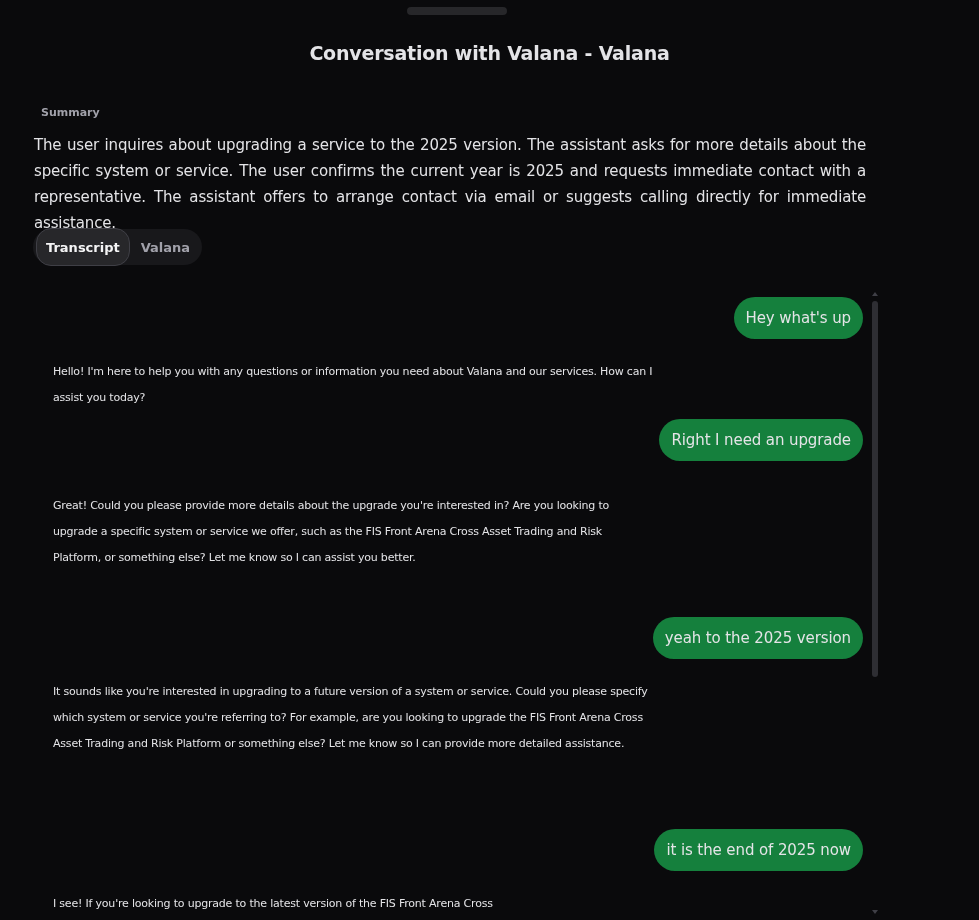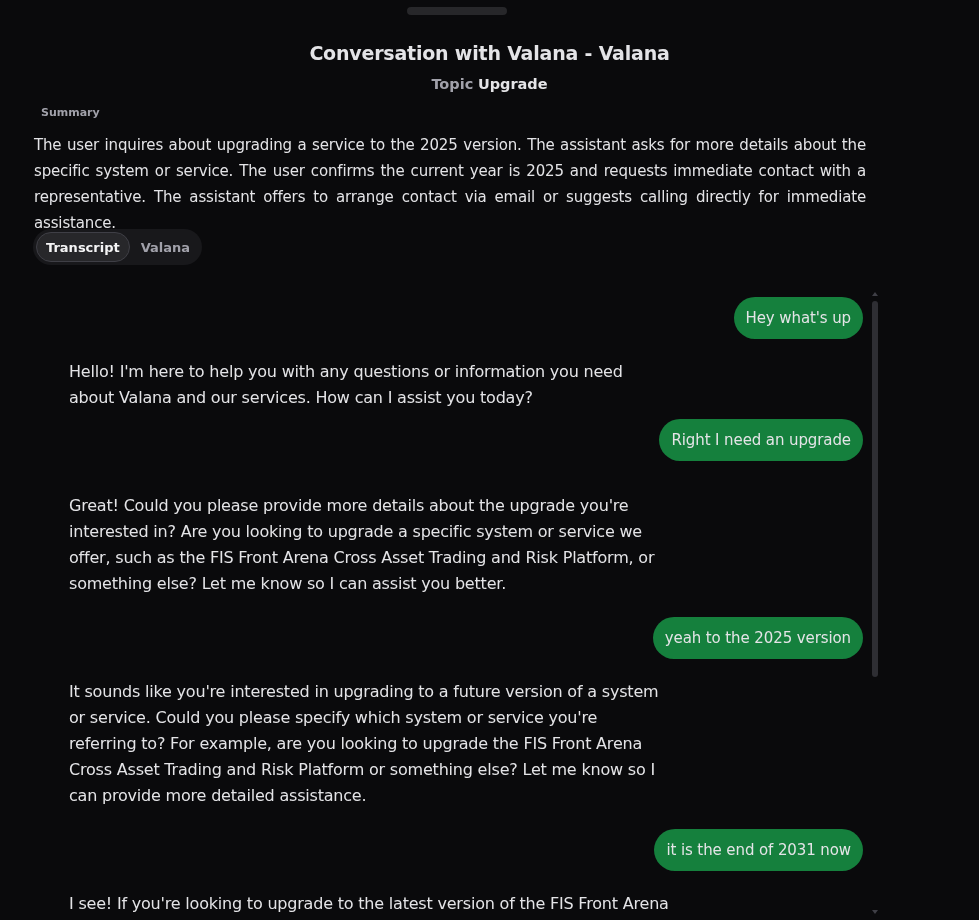--- a/index.html
+++ b/index.html
@@ -34,44 +34,43 @@
     position: absolute; left: 34px; top: 132px; width: 832px;
     font-size: 15px; line-height: 26px; color: #e4e4e7;
     text-align: justify; letter-spacing: -0.15px;
   }
   .tabs {
     position: absolute; left: 33px; top: 229px;
     height: 36px; padding: 3px; border-radius: 18px;
     background: #18181b; display: flex; align-items: center; gap: 2px;
   }
   .tab {
-    height: 30px; padding: 0 9px; border-radius: 15px;
+    height: 38px; padding: 0 9px; border-radius: 15px;
     font-size: 13px; font-weight: 700; color: #a1a1aa;
     display: flex; align-items: center; cursor: pointer;
   }
   .tab.active {
     background: #27272a; color: #f4f4f5;
     border: 1px solid #3f3f46;
   }
   .transcript {
     position: absolute; left: 41px; top: 290px; width: 840px; height: 630px;
     overflow: hidden;
   }
   .msg-user {
     position: absolute; right: 18px;
     height: 42px; padding: 0 12px; border-radius: 21px;
     background: #15803d; color: #e4e4e7;
     font-size: 15px; display: flex; align-items: center;
     letter-spacing: -0.1px;
   }
   .msg-assistant {
     position: absolute; left: 12px; width: 600px;
-    font-size: 16px; line-height: 26px; color: #e4e4e7;
+    font-size: 11px; line-height: 26px; color: #e4e4e7;
     letter-spacing: -0.2px;
-    margin-left: 16px;
   }
   .scrollbar {
     position: absolute; left: 870px; top: 292px; width: 10px; height: 628px;
   }
   .scroll-up {
     position: absolute; left: 2px; top: 0; width: 0; height: 0;
     border-left: 3px solid transparent; border-right: 3px solid transparent;
     border-bottom: 4px solid #3f3f46;
   }
   .scroll-thumb {
@@ -84,41 +83,37 @@
     border-top: 4px solid #3f3f46;
   }
 </style>
 </head>
 <body>
 
 <div class="page">
   <div class="drag-handle"></div>
 
   <div class="title">Conversation with Valana - Valana</div>
-  <div class="topic">
-    <span class="lbl">Topic</span>
-    <span class="val">Upgrade</span>
-  </div>
 
   <div class="summary-label">Summary</div>
   <div class="summary-text">The user inquires about upgrading a service to the 2025 version. The assistant asks for more details about the specific system or service. The user confirms the current year is 2025 and requests immediate contact with a representative. The assistant offers to arrange contact via email or suggests calling directly for immediate assistance.</div>
 
   <div class="tabs">
     <div class="tab active">Transcript</div>
     <div class="tab">Valana</div>
   </div>
 
   <div class="transcript">
     <div class="msg-user" style="top:7px;">Hey what's up</div>
     <div class="msg-assistant" style="top:69px;">Hello! I'm here to help you with any questions or information you need about Valana and our services. How can I assist you today?</div>
     <div class="msg-user" style="top:129px;">Right I need an upgrade</div>
     <div class="msg-assistant" style="top:203px;">Great! Could you please provide more details about the upgrade you're interested in? Are you looking to upgrade a specific system or service we offer, such as the FIS Front Arena Cross Asset Trading and Risk Platform, or something else? Let me know so I can assist you better.</div>
     <div class="msg-user" style="top:327px;">yeah to the 2025 version</div>
     <div class="msg-assistant" style="top:389px;">It sounds like you're interested in upgrading to a future version of a system or service. Could you please specify which system or service you're referring to? For example, are you looking to upgrade the FIS Front Arena Cross Asset Trading and Risk Platform or something else? Let me know so I can provide more detailed assistance.</div>
-    <div class="msg-user" style="top:539px;">it is the end of 2031 now</div>
+    <div class="msg-user" style="top:539px;">it is the end of 2025 now</div>
     <div class="msg-assistant" style="top:601px;">I see! If you're looking to upgrade to the latest version of the FIS Front Arena Cross</div>
   </div>
 
   <div class="scrollbar">
     <div class="scroll-up"></div>
     <div class="scroll-thumb"></div>
     <div class="scroll-down"></div>
   </div>
 </div>
 

